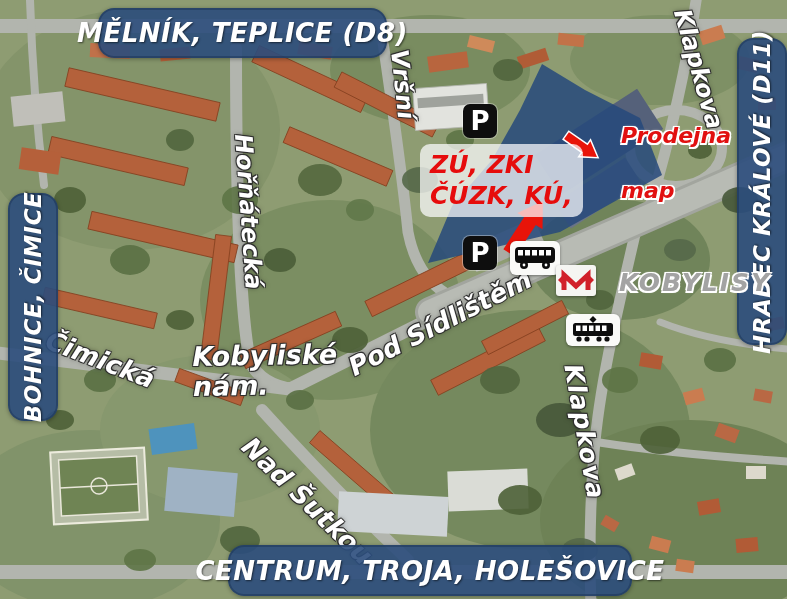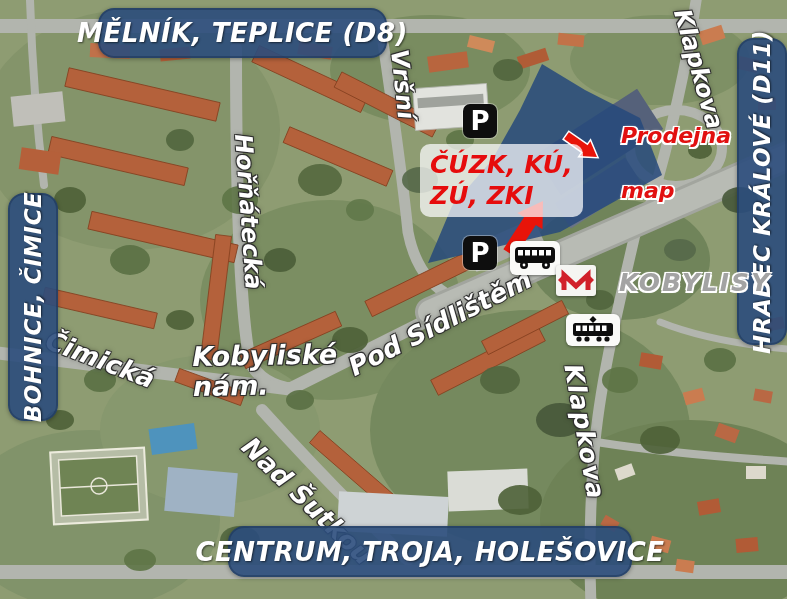--- a/index.html
+++ b/index.html
@@ -206,39 +206,39 @@
 
   <div class="banner abs" style="left:98px;top:8px;width:285px;height:46px;font-size:26px;">
     <span>MĚLNÍK, TEPLICE (D8)</span>
   </div>
   <div class="banner vert abs" style="left:8px;top:193px;width:46px;height:224px;font-size:23px;">
     <span>BOHNICE, ČIMICE</span>
   </div>
   <div class="banner vert abs" style="left:737px;top:38px;width:46px;height:303px;font-size:23px;">
     <span>HRADEC KRÁLOVÉ (D11)</span>
   </div>
-  <div class="banner abs" style="left:228px;top:526px;width:400px;height:47px;font-size:26px;">
+  <div class="banner abs" style="left:228px;top:545px;width:400px;height:47px;font-size:26px;">
     <span>CENTRUM, TROJA, HOLEŠOVICE</span>
   </div>
 
   <div class="street abs" style="left:412px;top:48px;font-size:24px;transform:rotate(84deg);">Vršní</div>
   <div class="street abs" style="left:256px;top:133px;font-size:24px;transform:rotate(86deg);">Hořňátecká</div>
   <div class="street abs" style="left:694px;top:6px;font-size:24px;transform:rotate(74deg);">Klapkova</div>
   <div class="street abs" style="left:586px;top:362px;font-size:25px;letter-spacing:1px;transform:rotate(80deg);">Klapkova</div>
   <div class="street abs" style="left:52px;top:326px;font-size:26px;transform:rotate(21deg);">Čimická</div>
   <div class="street abs" style="left:192px;top:342px;font-size:27px;transform:rotate(-1deg);">
     <span style="display:block;">Kobyliské</span>
     <span style="display:block;">nám.</span>
   </div>
   <div class="street abs" style="left:344px;top:356px;font-size:26px;transform:rotate(-27deg);">Pod Sídlištěm</div>
   <div class="street abs" style="left:256px;top:432px;font-size:26px;transform:rotate(44deg);">Nad Šutkou</div>
 
   <div class="officebox abs" style="left:420px;top:144px;">
+    <span style="display:block;">ZÚ, ZKI</span>
     <span style="display:block;">ČÚZK, KÚ,</span>
-    <span style="display:block;">ZÚ, ZKI</span>
   </div>
 
   <div class="redcall abs" style="left:621px;top:124px;font-size:22px;">
     <span style="display:block;">Prodejna</span>
     <span style="display:block;margin-top:32px;">map</span>
   </div>
 
   <div class="p-icon abs" style="left:463px;top:104px;">
     <span>P</span>
   </div>

